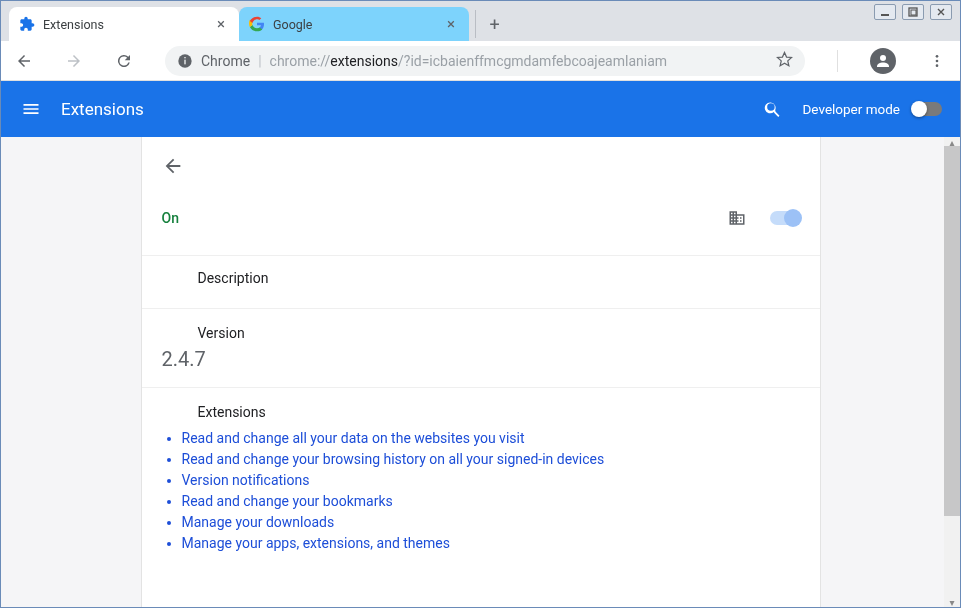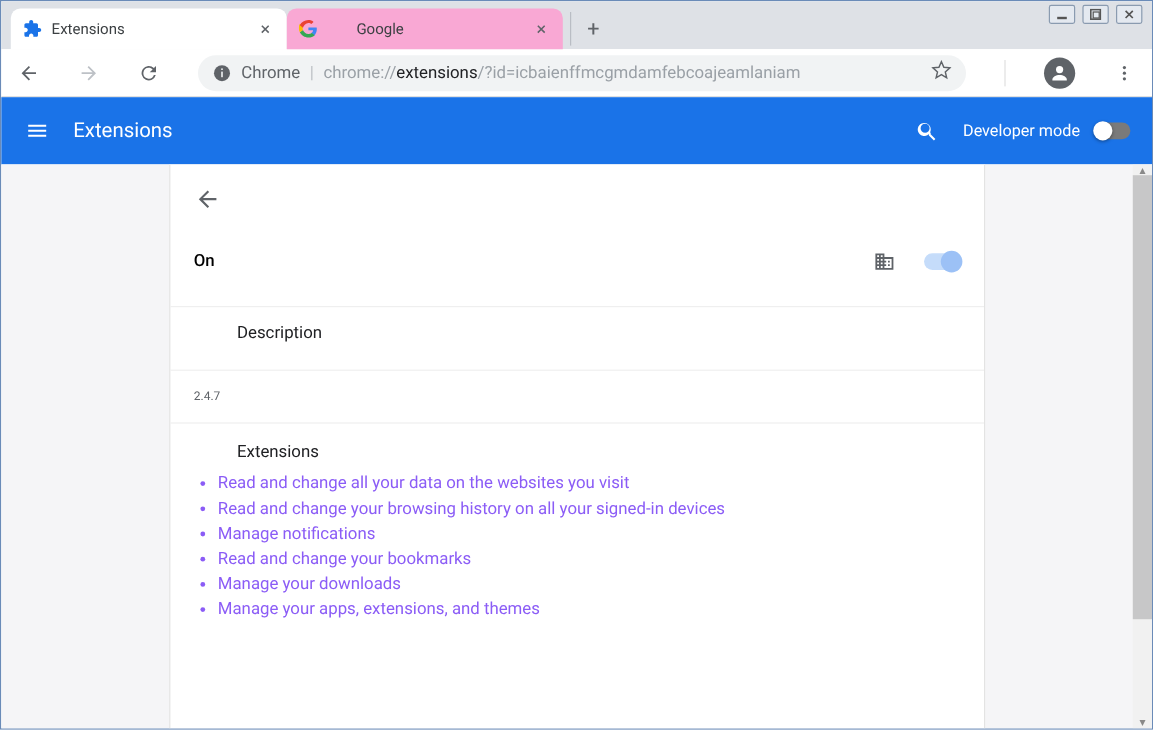--- a/index.html
+++ b/index.html
@@ -6,21 +6,21 @@
 body { width: 961px; height: 608px; background: #fff; overflow: hidden; position: relative; border: 1px solid #6a8bb8; }
 
 
 .window-controls { position: absolute; top: 3px; right: 8px; display: flex; gap: 6px; z-index: 10; }
 .window-btn { width: 22px; height: 16px; border: 1px solid #8a9bb0; background: #e4e9f0; display: flex; align-items: center; justify-content: center; font-size: 10px; color: #555; border-radius: 2px; }
 
 
 .tab-strip { height: 40px; background: #dee1e6; display: flex; align-items: flex-end; padding-left: 8px; }
 .tab { height: 34px; width: 230px; display: flex; align-items: center; padding: 0 10px; font-size: 12.5px; color: #3c4043; position: relative; border-top-left-radius: 8px; border-top-right-radius: 8px; }
 .tab.active { background: #fff; }
-.tab.inactive { background: #f9a8d4; gap: 24px; }
+.tab.inactive { background: #7dd3fc; }
 .tab-favicon { width: 16px; height: 16px; margin-right: 8px; flex-shrink: 0; }
 .tab-title { flex: 1; white-space: nowrap; overflow: hidden; text-overflow: ellipsis; }
 .tab-close { width: 16px; height: 16px; display: flex; align-items: center; justify-content: center; color: #5f6368; font-size: 15px; cursor: pointer; }
 .new-tab-btn { width: 28px; height: 28px; display: flex; align-items: center; justify-content: center; color: #5f6368; font-size: 18px; margin-left: 6px; margin-bottom: 3px; border-left:1px solid #b9bdc4; padding-left:10px;}
 
 
 .toolbar { height: 40px; background: #fff; display: flex; align-items: center; padding: 0 8px; border-bottom: 1px solid #e0e0e0; gap: 20px; }
 .nav-btn { width: 30px; height: 30px; display: flex; align-items: center; justify-content: center; color: #5f6368; border-radius: 50%; }
 .nav-btn.disabled { color: #bdc1c6; }
 .omnibox { flex: 1; height: 30px; background: #f1f3f4; border-radius: 15px; display: flex; align-items: center; padding: 0 12px; margin: 0 6px; gap: 8px; font-size: 14px; }
@@ -47,31 +47,31 @@
 
 .content-outer { height: calc(100% - 40px - 40px - 56px); background: #f5f5f7; display: flex; justify-content: center; overflow: hidden; position: relative; }
 .scrollbar-track { position:absolute; right:0; top:0; width:16px; height:100%; background:#f1f1f1;}
 .scrollbar-thumb { position:absolute; right:0; top:9px; width:16px; height:370px; background:#c7c7c8;}
 .scroll-arrow { position:absolute; right:2px; width:12px; height:10px; color:#898989; font-size:10px; display:flex; align-items:center; justify-content:center;}
 .scroll-arrow.up{top:0;} .scroll-arrow.down{bottom:0;}
 .card { width: 680px; background: #fff; border-left:1px solid #e3e3e3; border-right:1px solid #e3e3e3; padding: 0; }
 .card-top { padding: 18px 20px 12px; }
 .back-arrow { width:24px; height:24px; color:#5f6368; display:block; margin-bottom: 30px; }
 .on-row { display: flex; align-items: center; padding-bottom: 16px;}
-.on-label { color: #000000; font-size: 14px; font-weight: 500; flex: 1; }
+.on-label { color: #15803d; font-size: 14px; font-weight: 500; flex: 1; }
 .policy-icon { width:18px; height:18px; margin-right: 24px; color:#5f6368;}
 .ext-toggle { width: 30px; height: 14px; background: #bcd7fa; border-radius: 7px; position: relative; opacity:.85;}
 .ext-toggle-knob { width: 18px; height: 18px; background: #8bb7f5; border-radius: 50%; position: absolute; top: -2px; right: -2px; }
 
 .section { padding: 16px 20px; border-top: 1px solid #efefef; }
 .section-false { padding: 14px 20px 16px; border-top: 1px solid #efefef; }
 .section-title { color: #202124; font-size: 14px; margin-bottom: 6px; padding-left: 36px; }
-.section-value { color: #5f6368; font-size: 10px; }
+.section-value { color: #5f6368; font-size: 20px; }
 .perm-list { list-style: disc; margin-left: 20px; margin-top:8px;}
-.perm-list li { color: #8b5cf6; font-size: 14px; line-height: 1.5; }
+.perm-list li { color: #1d4ed8; font-size: 14px; line-height: 1.5; }
 </style>
 </head>
 <body>
 
 <div class="window-controls">
   <div class="window-btn">
       <svg width="10" height="10" viewBox="0 0 10 10">
         <rect x="1" y="7" width="8" height="2" fill="#555"></rect>
       </svg>
     </div>
@@ -191,28 +191,29 @@
             </svg></span>
         <div class="ext-toggle">
             <div class="ext-toggle-knob"></div>
           </div>
       </div>
     </div>
     <div class="section-false">
       <div class="section-title">Description</div>
     </div>
     <div class="section">
+      <div class="section-title">Version</div>
       <div class="section-value">2.4.7</div>
     </div>
     <div class="section">
       <div class="section-title">Extensions</div>
       <ul class="perm-list">
         <li>Read and change all your data on the websites you visit</li>
         <li>Read and change your browsing history on all your signed-in devices</li>
-        <li>Manage notifications</li>
+        <li>Version notifications</li>
         <li>Read and change your bookmarks</li>
         <li>Manage your downloads</li>
         <li>Manage your apps, extensions, and themes</li>
 
       </ul>
     </div>
   </div>
   <div class="scrollbar-track">
     <div class="scroll-arrow up">▴</div>
     <div class="scrollbar-thumb"></div>

